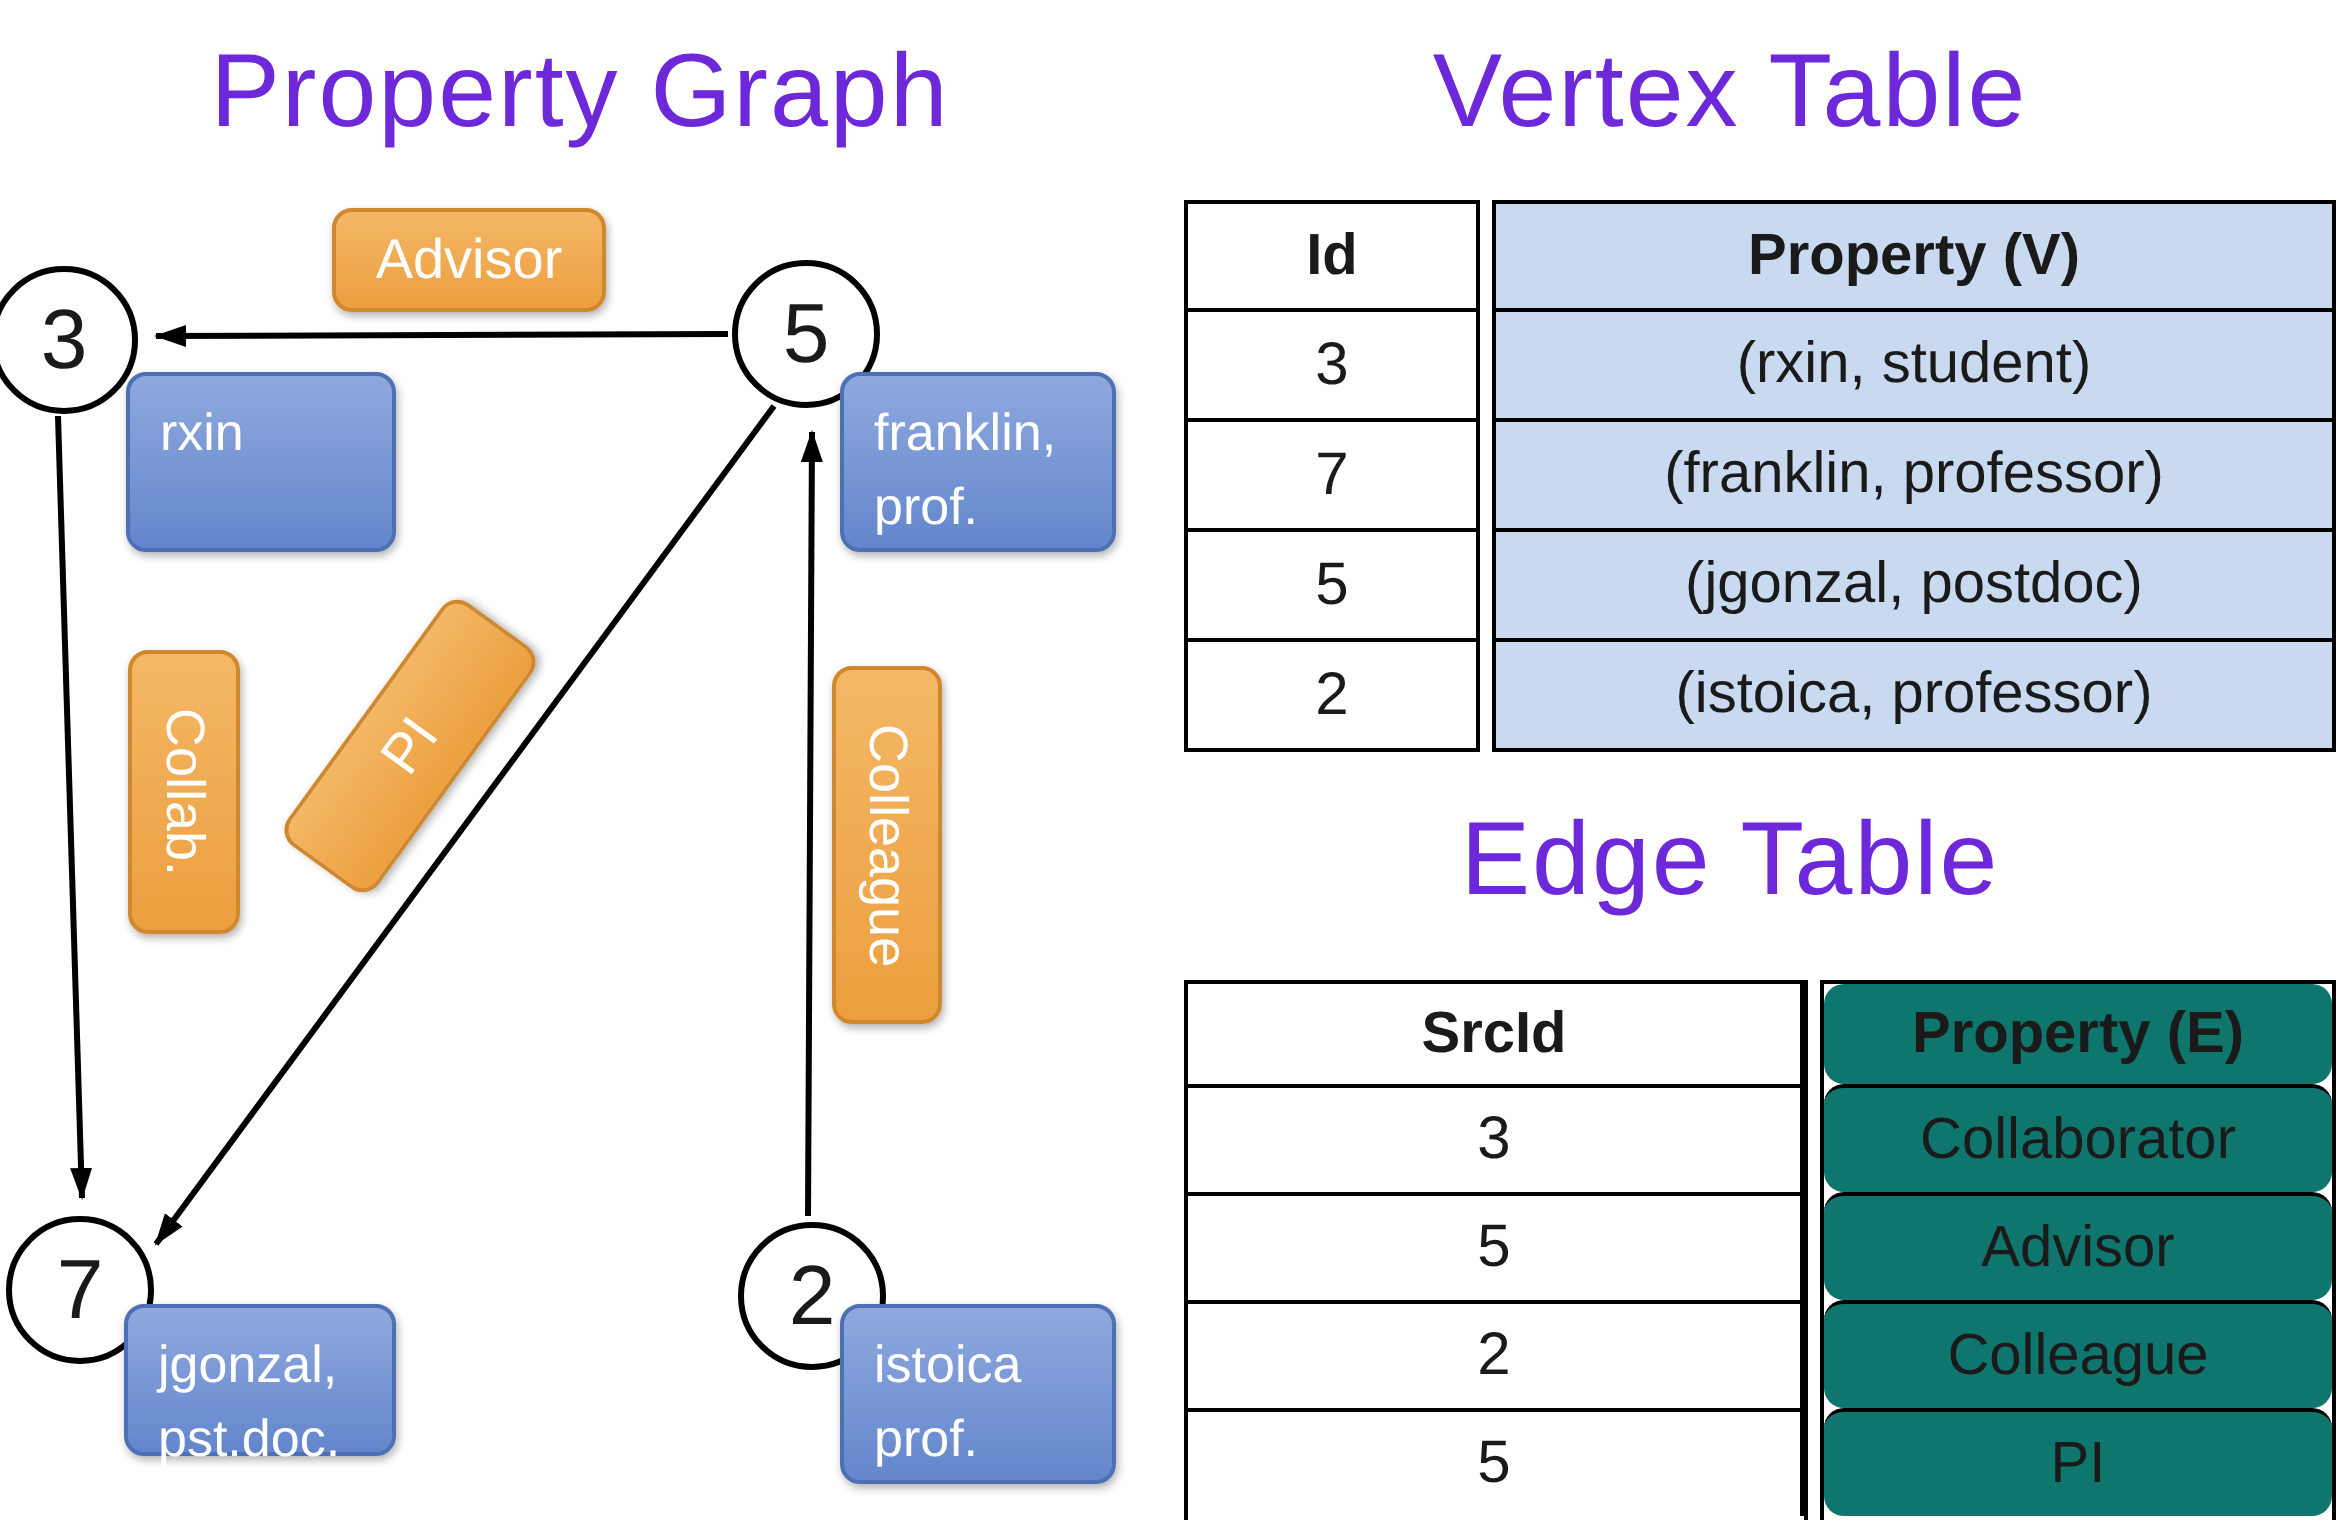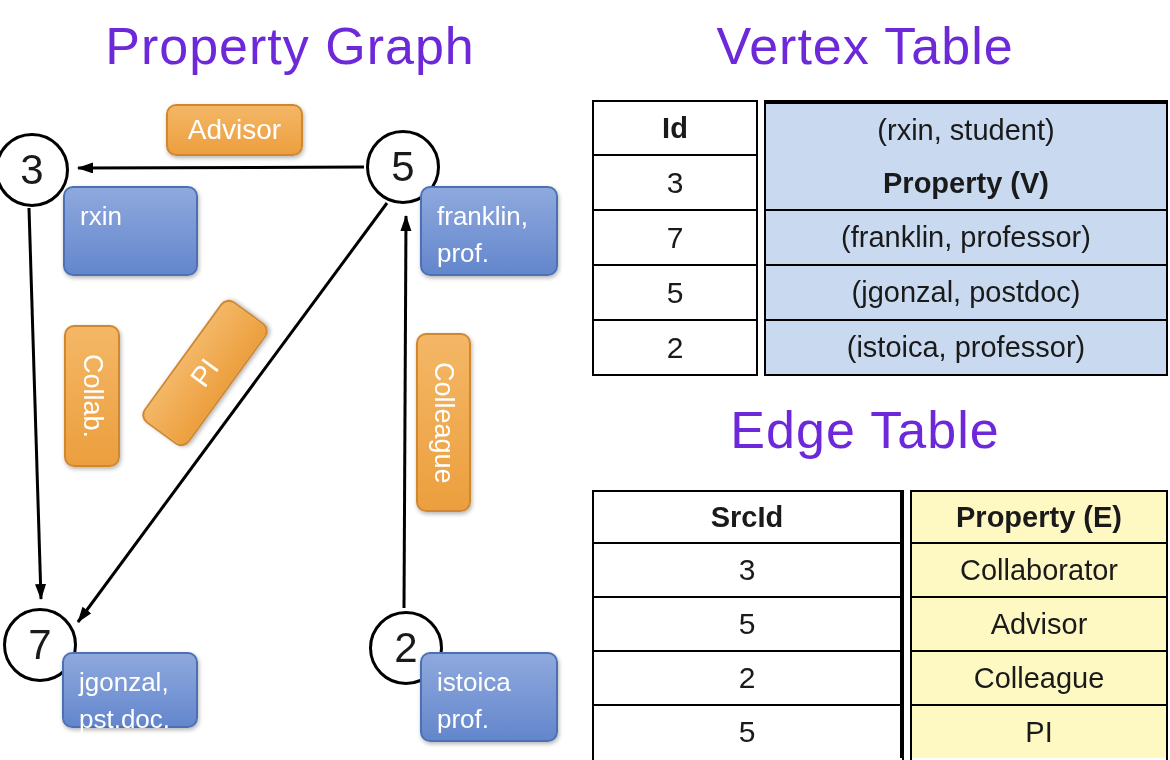--- a/index.html
+++ b/index.html
@@ -34,21 +34,21 @@
   .tbl-wrap { display:flex; gap:6px; }
   .subtbl { border:2px solid #000; background:#fff; display:flex; flex-direction:column; }
   .subtbl-row-group { display:flex; flex-direction:column; height:100%; }
   .col { display:flex; flex-direction:column; flex:1; }
   .cell { display:flex; align-items:center; justify-content:center;
           border-top:2px solid #000; font-size:30px; height:55px; text-align:center; }
   .cell.hdr { border-top:none; font-weight:bold; font-size:29px; height:52px; }
   .edge-cell { height:54px; }
   .edge-cell.hdr { height:50px; }
   .blue-fill { background:#c9daf0; }
-  .orange-fill { background:#fef9c3; }
+  .orange-fill { background:#0f766e;border-radius:10px; }
   .inner-vline { border-right:2px solid #000; }
   .prop-cell { font-size:29px; }
 </style>
 </head>
 <body>
 
 <div class="abs big-title" style="left:60px; top:16px; width:460px;">Property Graph</div>
 
 <svg id="graph-svg">
   <defs>
@@ -100,30 +100,30 @@
   <div>pst.doc.</div>
 </div>
 <div class="abs vbox" style="left:420px; top:652px; width:138px; height:90px;">
   <div>istoica</div>
   <div>prof.</div>
 </div>
 
 <div class="abs big-title" style="left:655px; top:16px; width:420px;">Vertex Table</div>
 
 <div class="abs tbl-wrap" style="left:592px; top:100px; width:576px;">
-  <div class="subtbl" style="width:166px;">
+  <div class="subtbl" style="width:148px;">
     <div class="cell hdr">Id</div>
     <div class="cell">3</div>
     <div class="cell">7</div>
     <div class="cell">5</div>
     <div class="cell">2</div>
   </div>
   <div class="subtbl" style="flex:1;">
+    <div class="cell hdr blue-fill">Property (V)</div>
     <div class="cell prop-cell blue-fill">(rxin, student)</div>
-    <div class="cell hdr blue-fill">Property (V)</div>
     <div class="cell prop-cell blue-fill">(franklin, professor)</div>
     <div class="cell prop-cell blue-fill">(jgonzal, postdoc)</div>
     <div class="cell prop-cell blue-fill">(istoica, professor)</div>
   </div>
 </div>
 
 <div class="abs big-title" style="left:655px; top:400px; width:420px;">Edge Table</div>
 
 <div class="abs tbl-wrap" style="left:592px; top:490px; width:576px;">
   <div class="subtbl" style="width:312px;">

